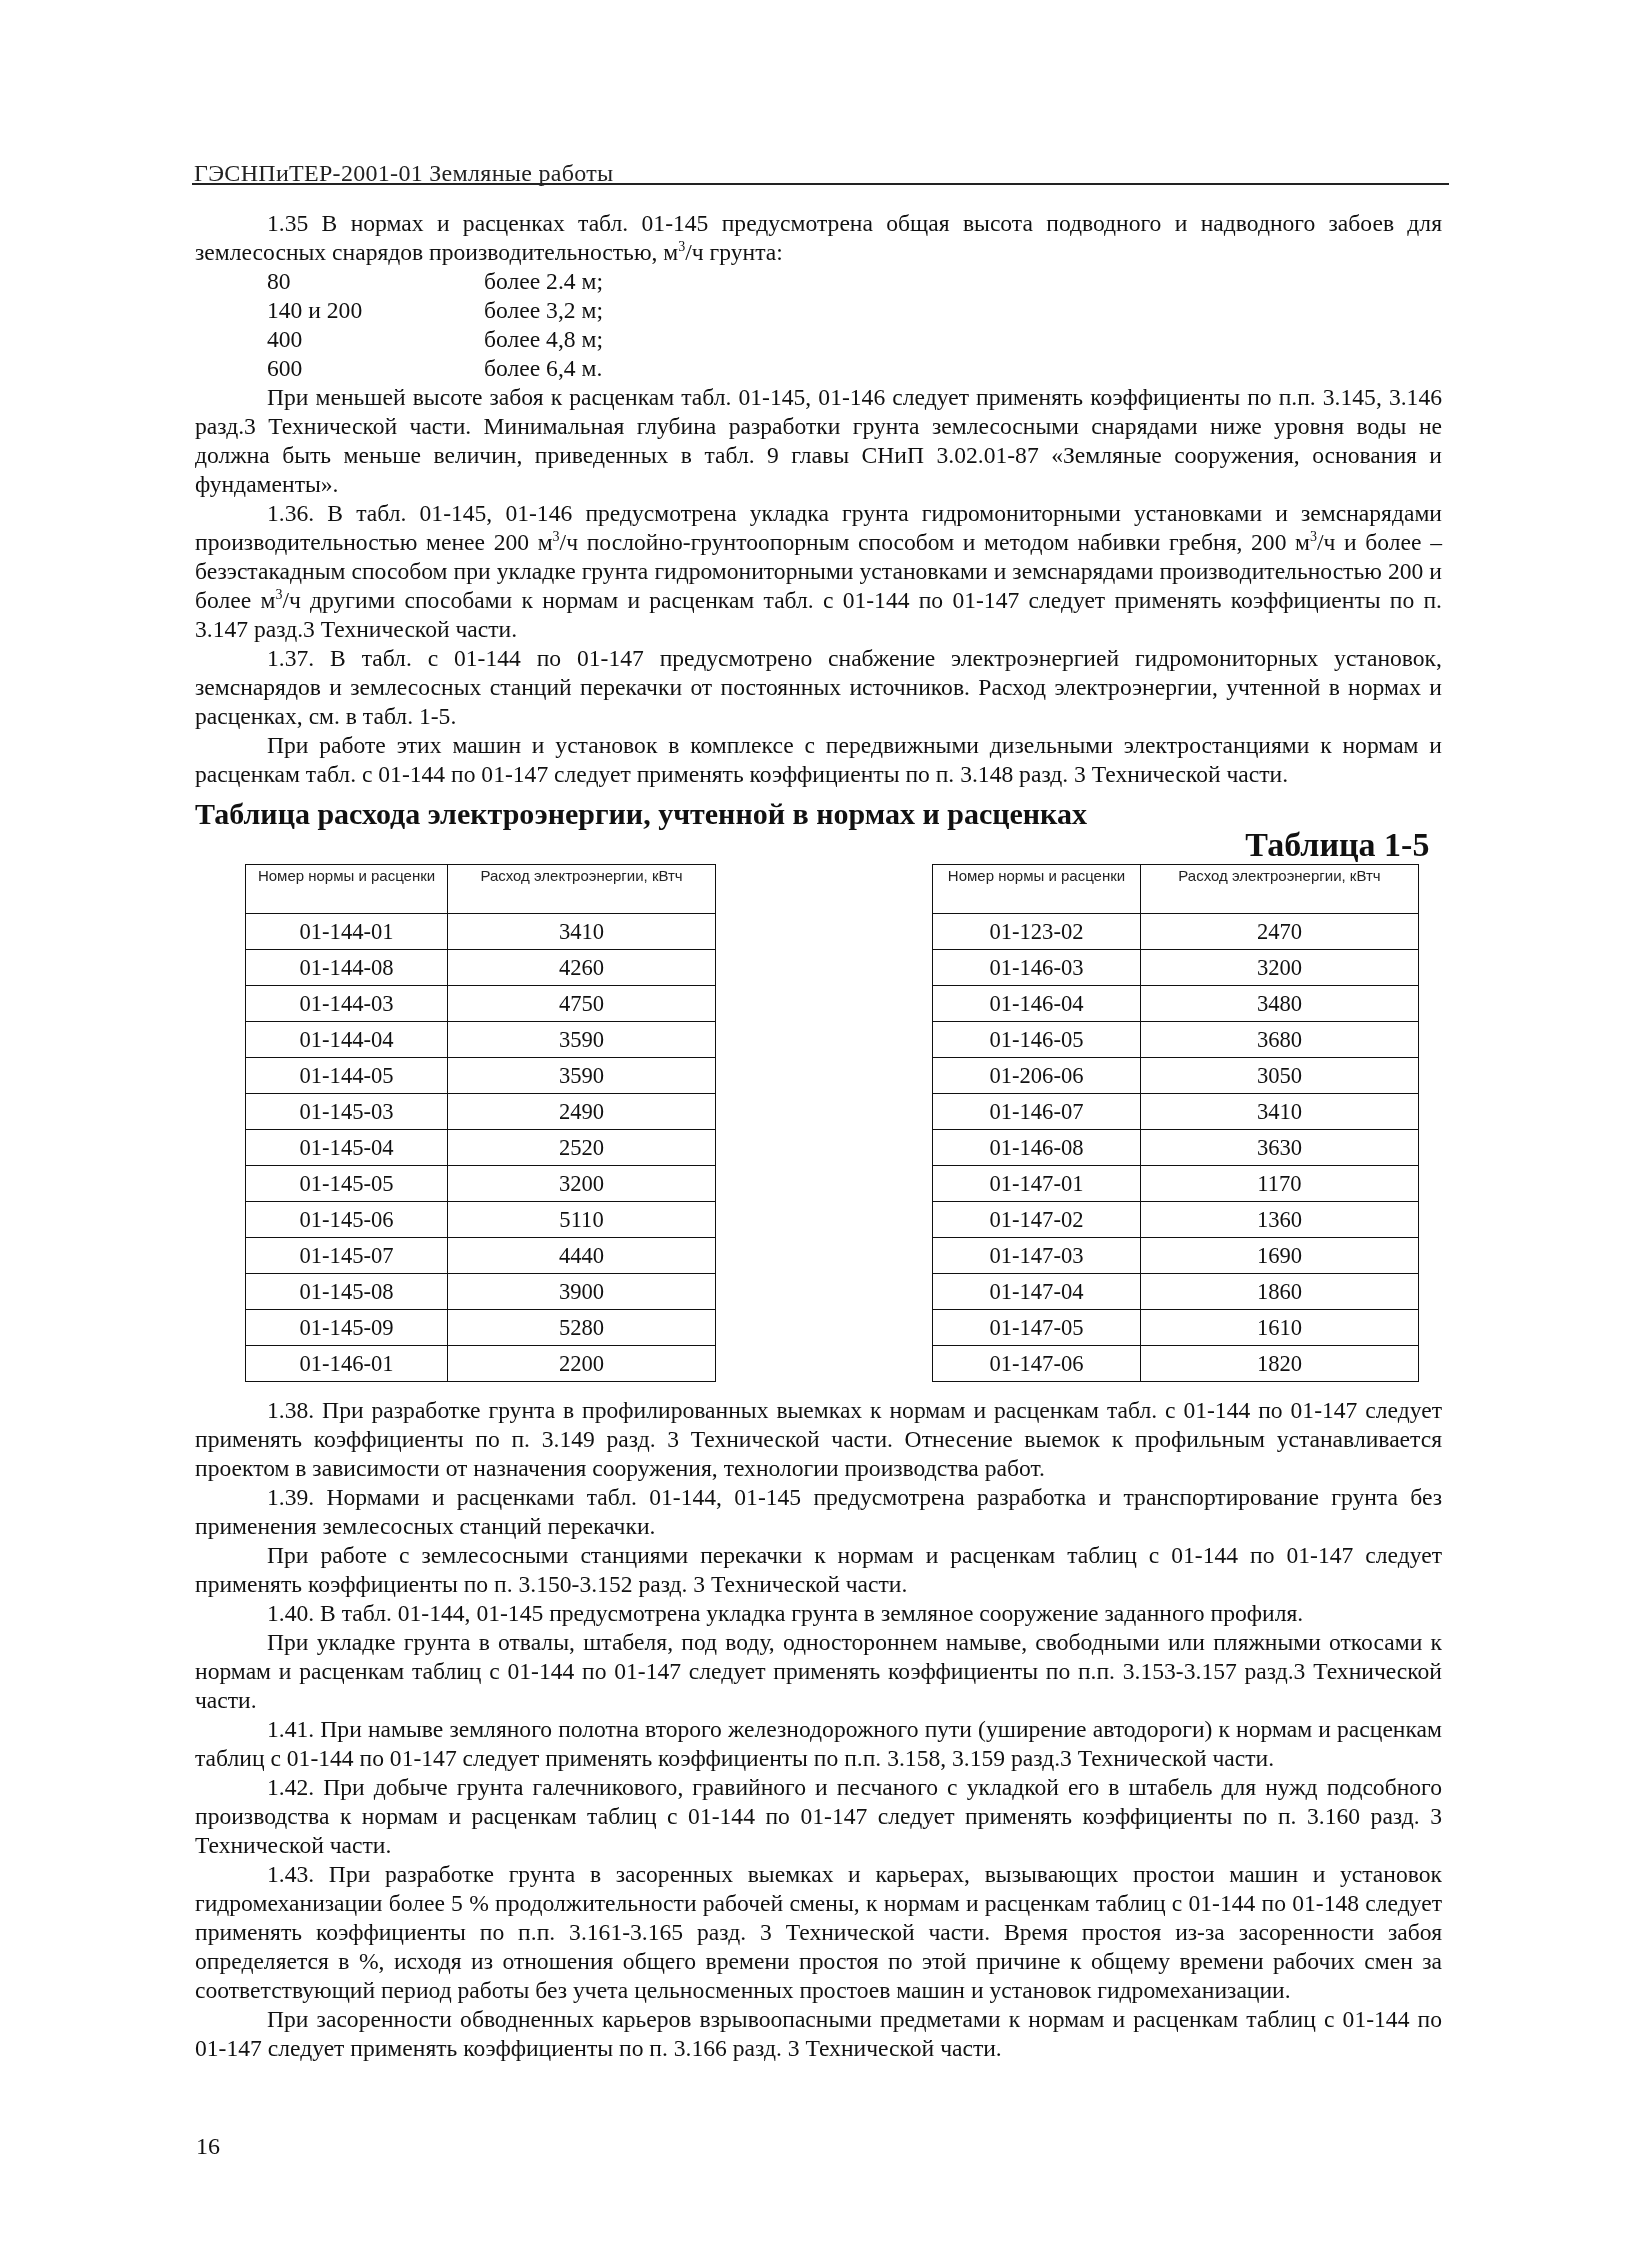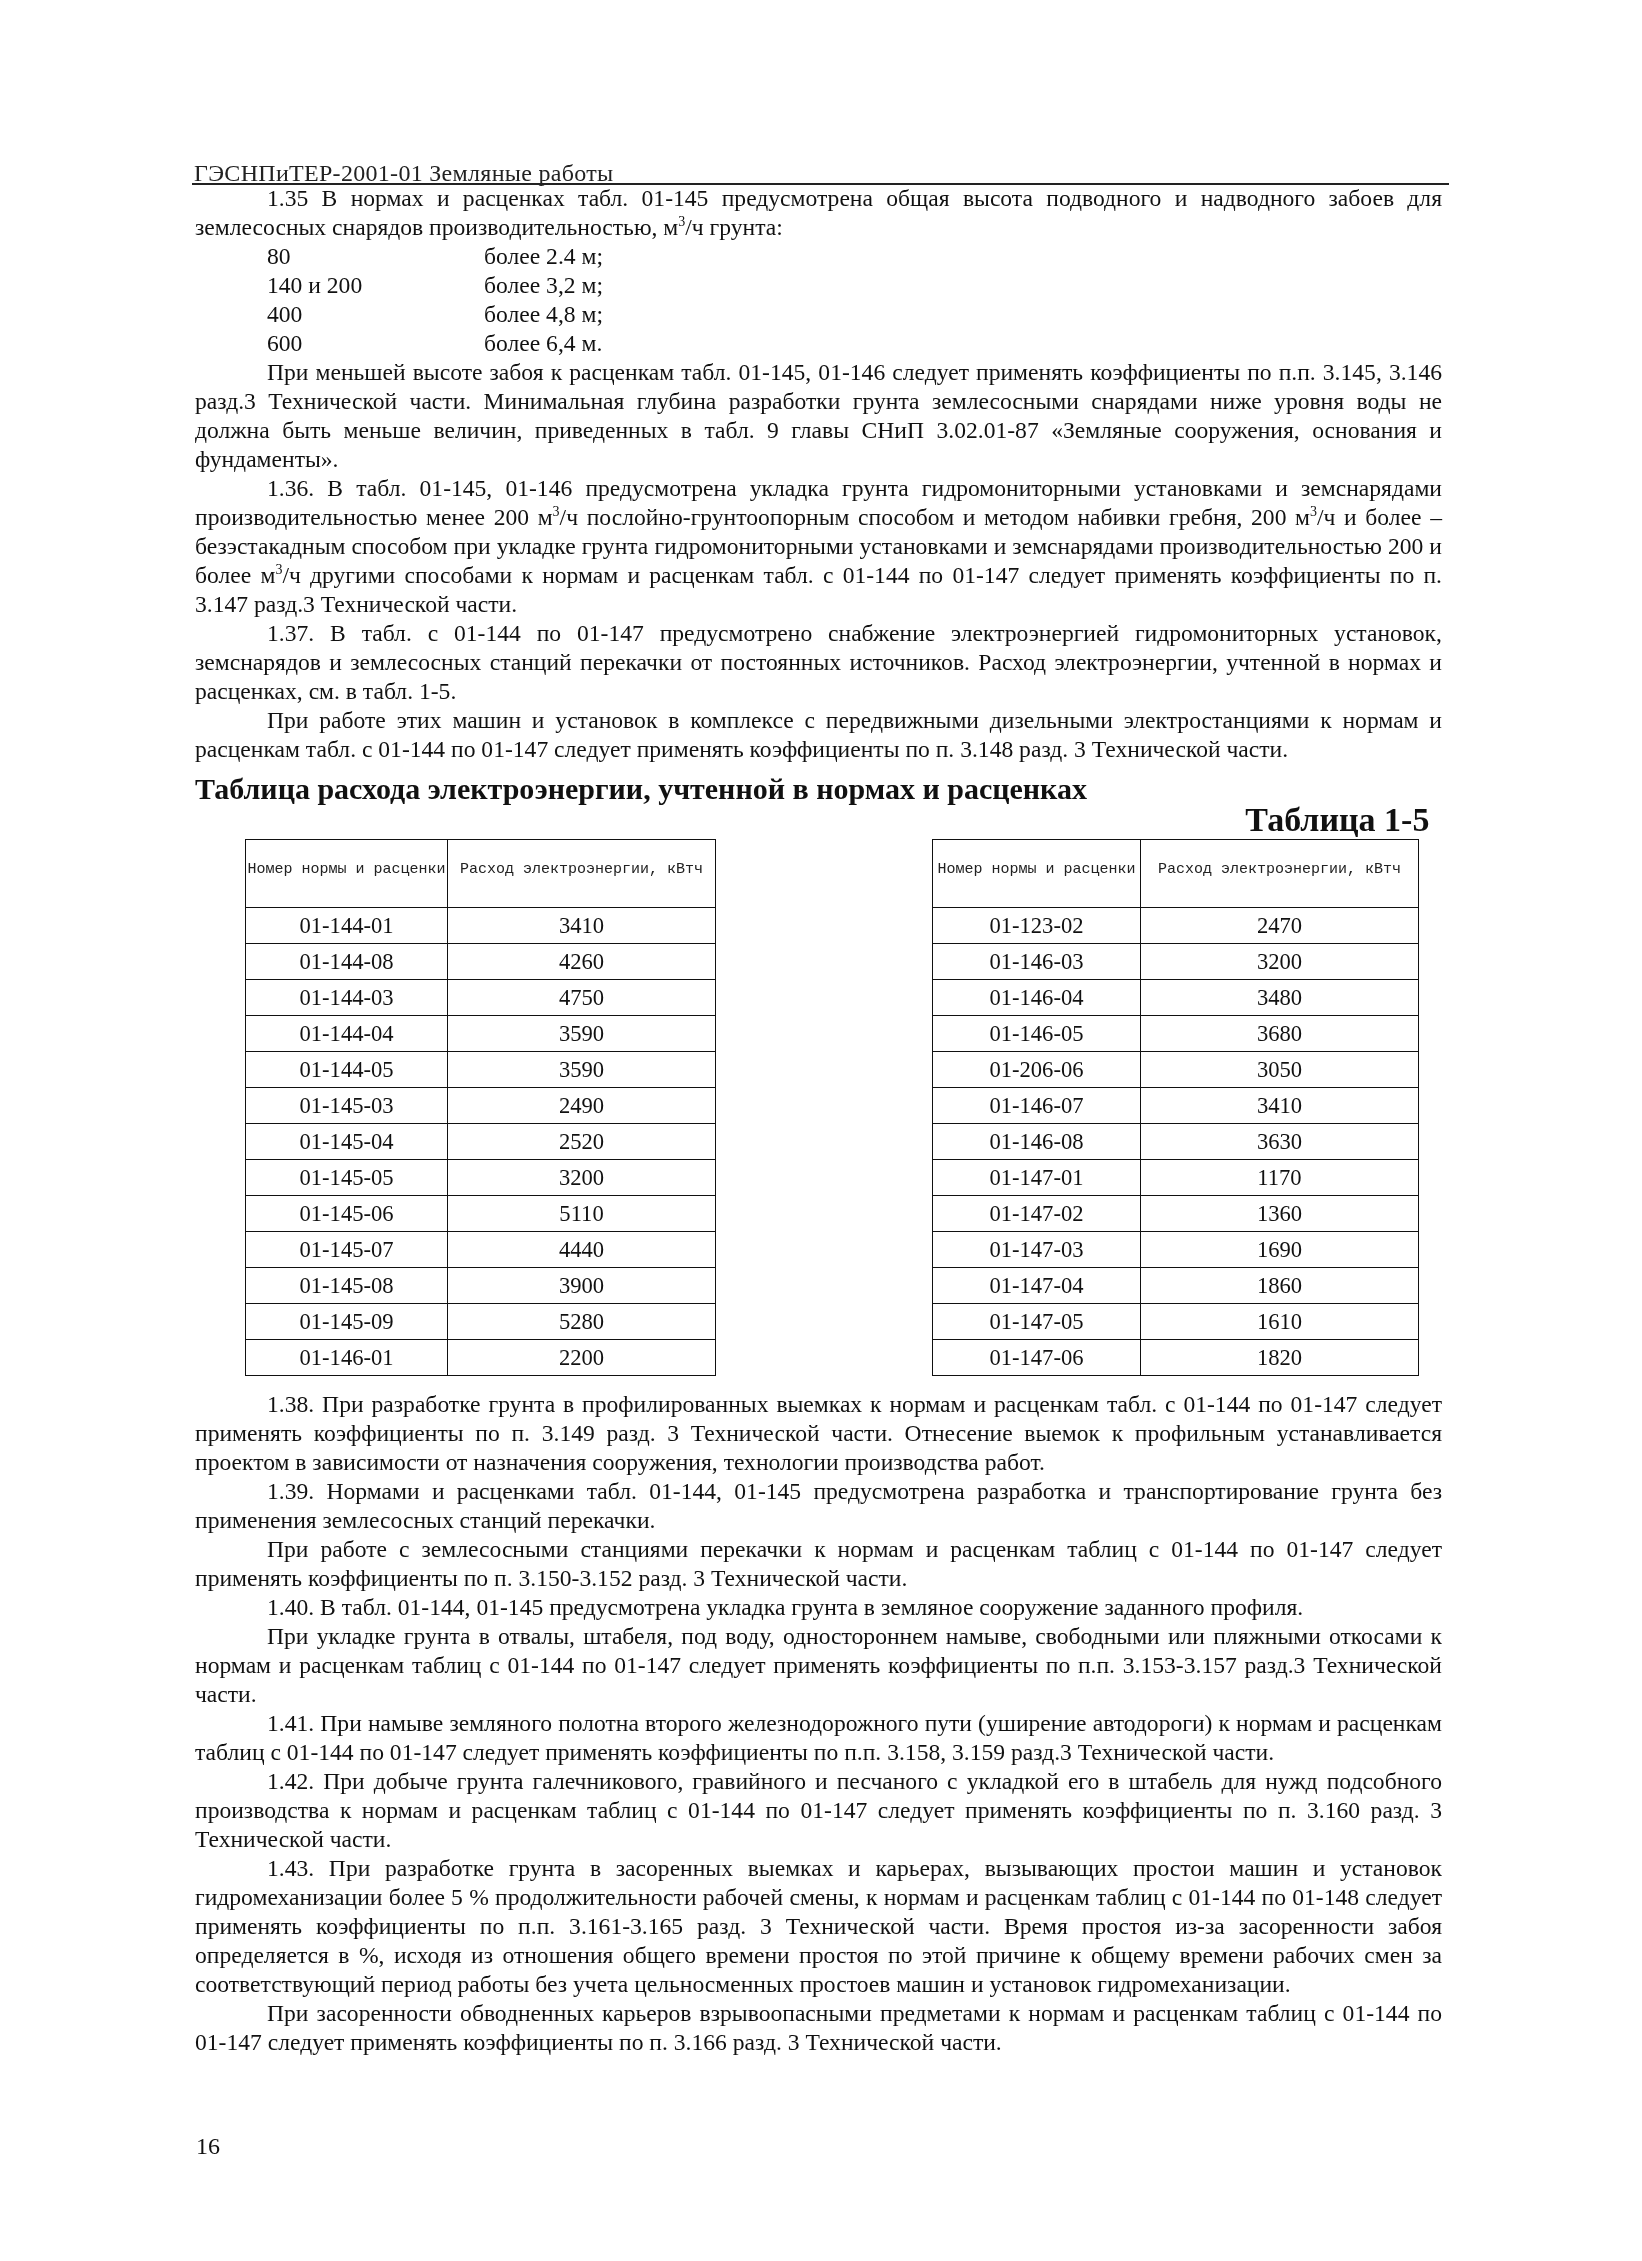--- a/index.html
+++ b/index.html
@@ -1,33 +1,33 @@
 <!DOCTYPE html>
 <html style="font-size:10px"><head>
 <meta charset="utf-8">
 <style>
   html, body { margin: 0; padding: 0; background: #ffffff; }
   body { width: 1643px; height: 2261px; position: relative; overflow: hidden; color: #111; font-family: "Liberation Serif", "DejaVu Serif", serif; }
   .page { position: absolute; left: 0; top: 0; width: 1643px; height: 2261px; }
   .running-head { position: absolute; left: 194px; top: 160px; font-size: 24px; letter-spacing: 0.3px; color: #222; }
   .head-rule { position: absolute; left: 192px; top: 183px; width: 1257px; height: 1.9px; background: #222; }
-  .body { position: absolute; left: 195px; top: 184px; width: 1247px; font-size: 23.6px; line-height: 29px; }
+  .body { position: absolute; left: 195px; top: 209px; width: 1247px; font-size: 23.6px; line-height: 29px; }
   p { margin: 0; text-align: justify; text-indent: 72px; }
   sup { font-size: 14px; line-height: 0; vertical-align: 8.8px; }
   .list { margin: 0; padding: 0; }
   .list-row { display: flex; height: 29px; }
   .list-row .cap { width: 289px; padding-left: 72px; box-sizing: border-box; }
   .table-title { text-align: left; font-weight: bold; font-size: 30px; margin-top: 8.8px; line-height: 31px; }
   .table-no { text-align: right; font-weight: bold; font-size: 34px; line-height: 31px; padding-right: 12.6px; }
   .tables { display: flex; justify-content: space-between; margin: 3.8px 0 14px 50px; width: 1181px; }
   table { border-collapse: collapse; font-size: 22.6px; }
   table.t-left { width: 471px; }
   table.t-right { width: 487px; margin-right: 7.5px; }
   th, td { border: 1.3px solid #111; text-align: center; padding: 0; }
-  th { font-weight: normal; font-family: Liberation Mono, monospace; font-size: 15px; line-height: 21.4px; height: 48px; vertical-align: top; padding-top: 19px; color: #222; }
+  th { font-weight: normal; font-family: Liberation Sans, sans-serif; font-size: 15px; line-height: 21.4px; height: 48px; vertical-align: top; padding-top: 0; color: #222; }
   td { height: 35px; line-height: 35px; }
   th.c1, td.c1 { width: 43%; }
   th.c2, td.c2 { width: 57%; }
   .page-number { position: absolute; left: 196px; top: 2133px; font-size: 24px; }
 </style>
 </head>
 <body>
 
 <div class="page">
 

